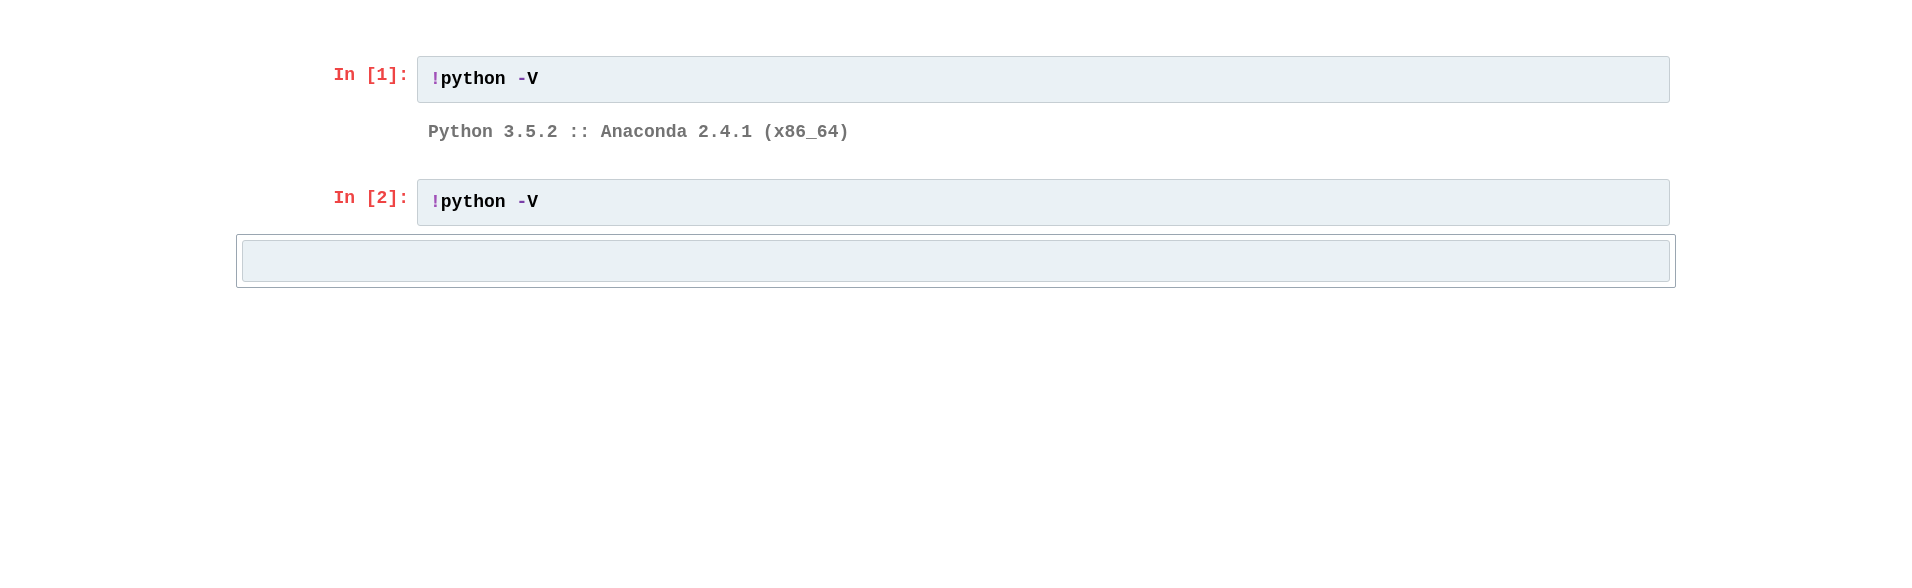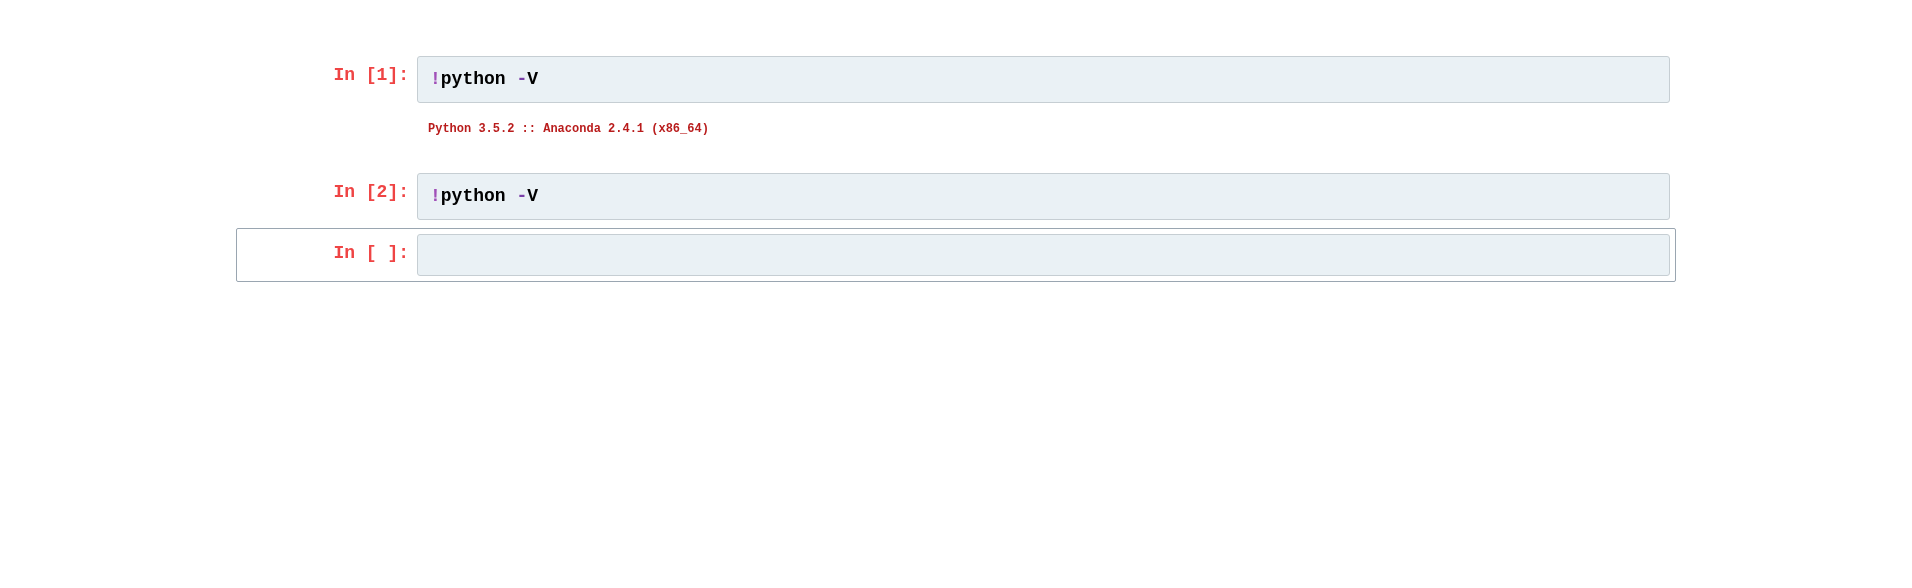--- a/index.html
+++ b/index.html
@@ -76,23 +76,23 @@
       margin-bottom: 20px;
     }
     .output-spacer {
       width: 175px;
       min-width: 175px;
     }
     .output-text {
       flex: 1;
       padding: 6px 12px;
       font-family: "Menlo", "Monaco", "Consolas", "Courier New", monospace;
-      font-size: 12px;
+      font-size: 18px;
       font-weight: bold;
-      color: #b91c1c;
+      color: #737373;
       white-space: pre-wrap;
     }
     .empty-input {
       min-height: 42px;
     }
   </style>
 </head>
 <body>
 
 <div class="notebook-container">
@@ -109,17 +109,16 @@
   </div>
 
   <div class="cell">
     <div class="prompt">In [2]:</div>
     <div class="input-area">
       <span class="code-line"><span class="tok-bang">!</span><span class="tok-cmd">python </span><span class="tok-op">-</span><span class="tok-arg">V</span></span>
     </div>
   </div>
 
   <div class="cell selected">
-    <div class="prompt">In [ ]:</div>
     <div class="input-area empty-input"></div>
   </div>
 
 </div>
 
 </body></html>

